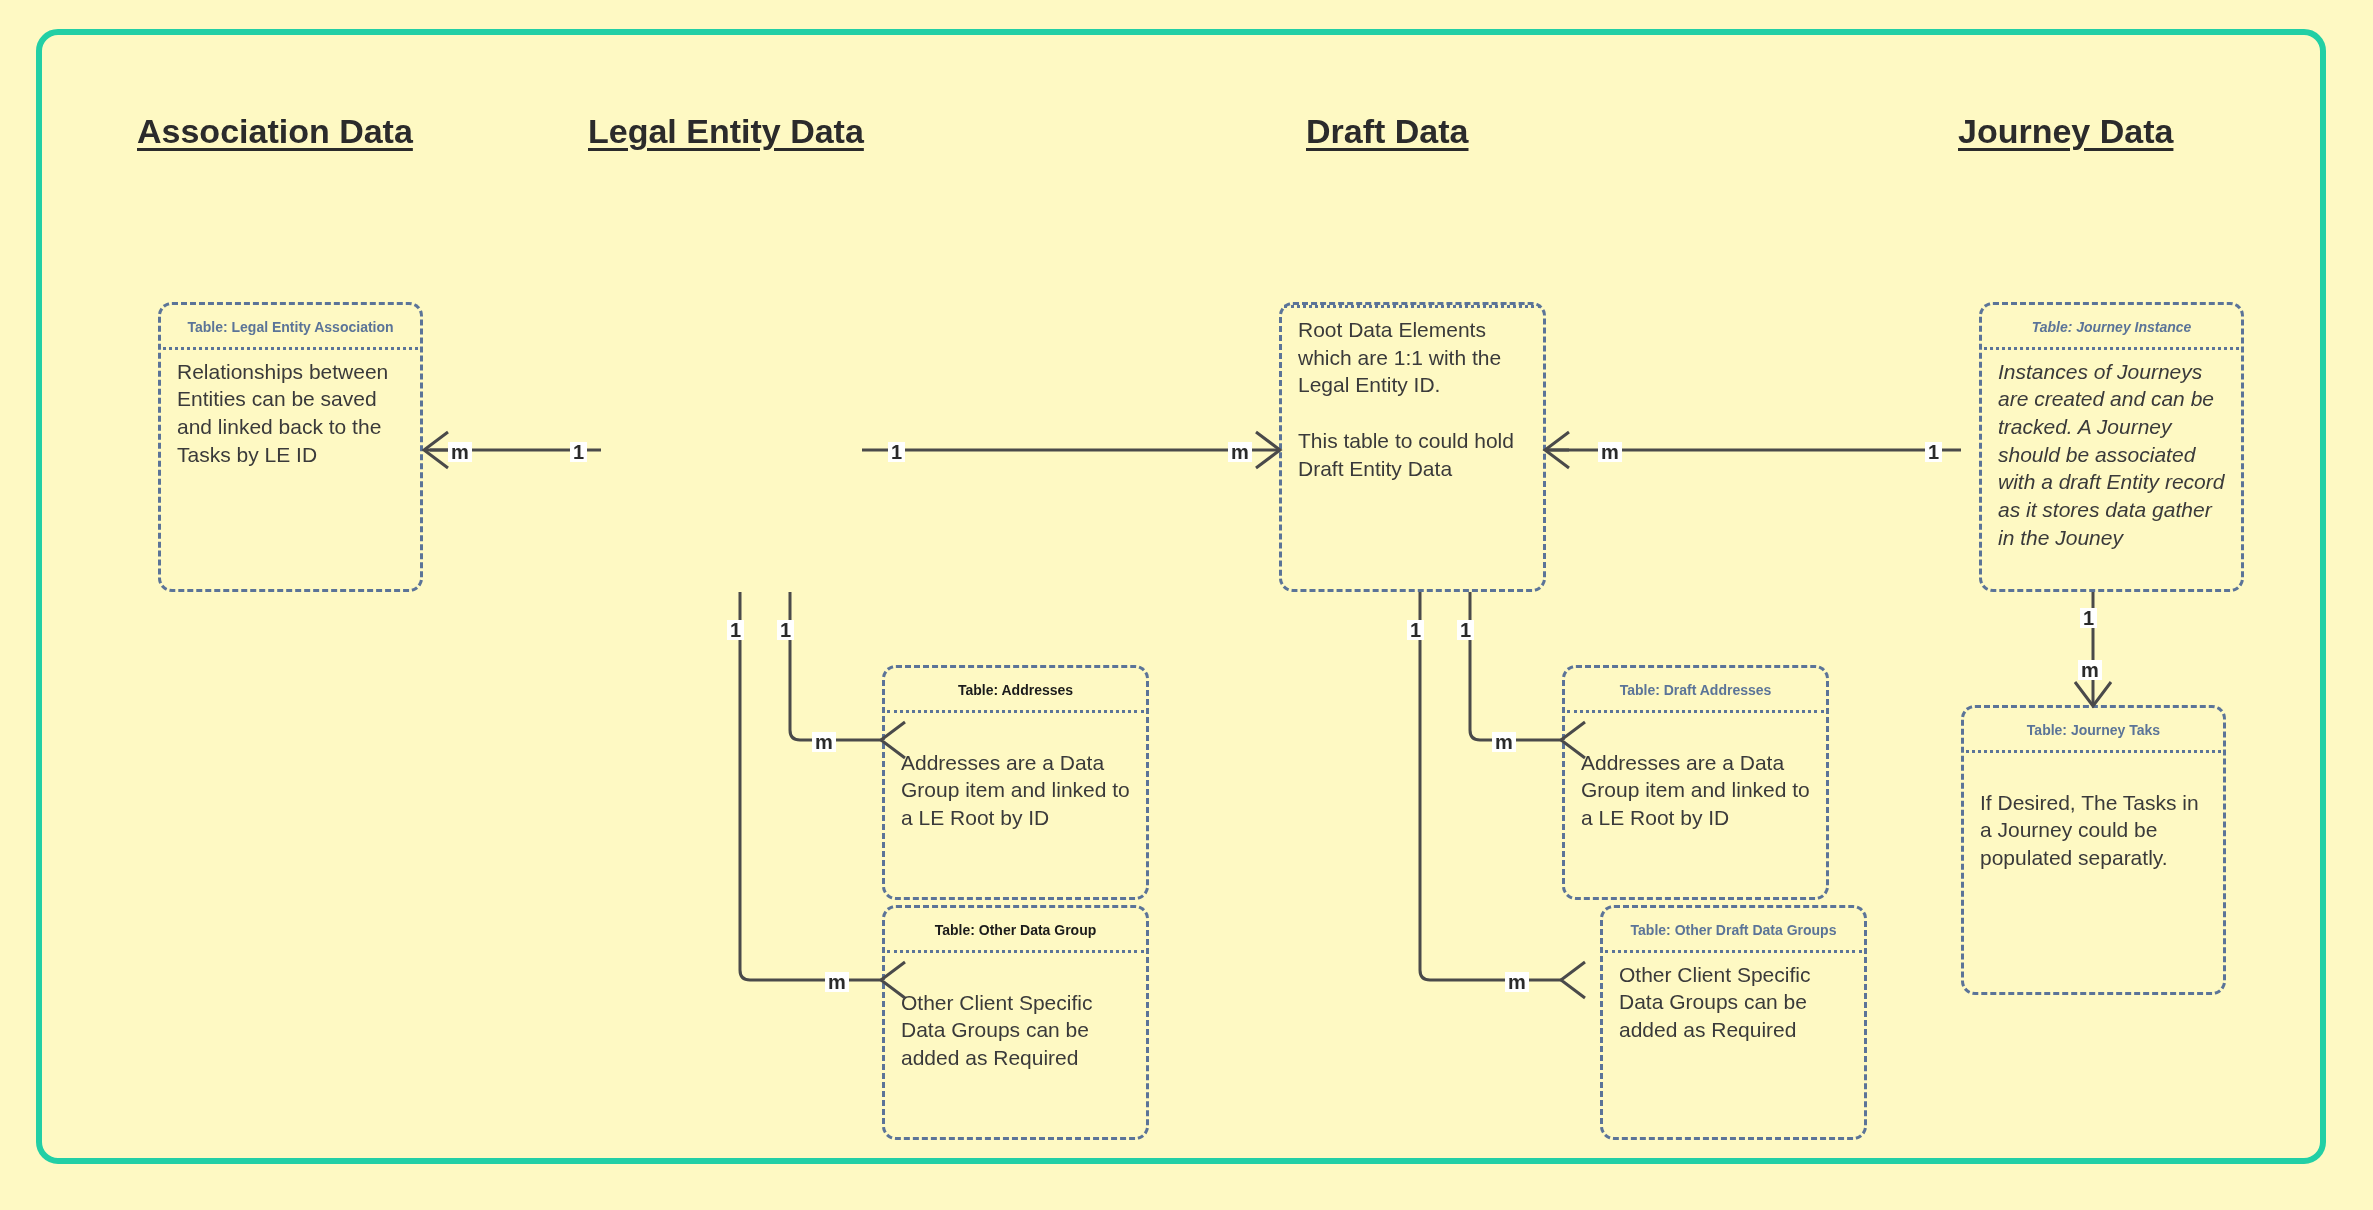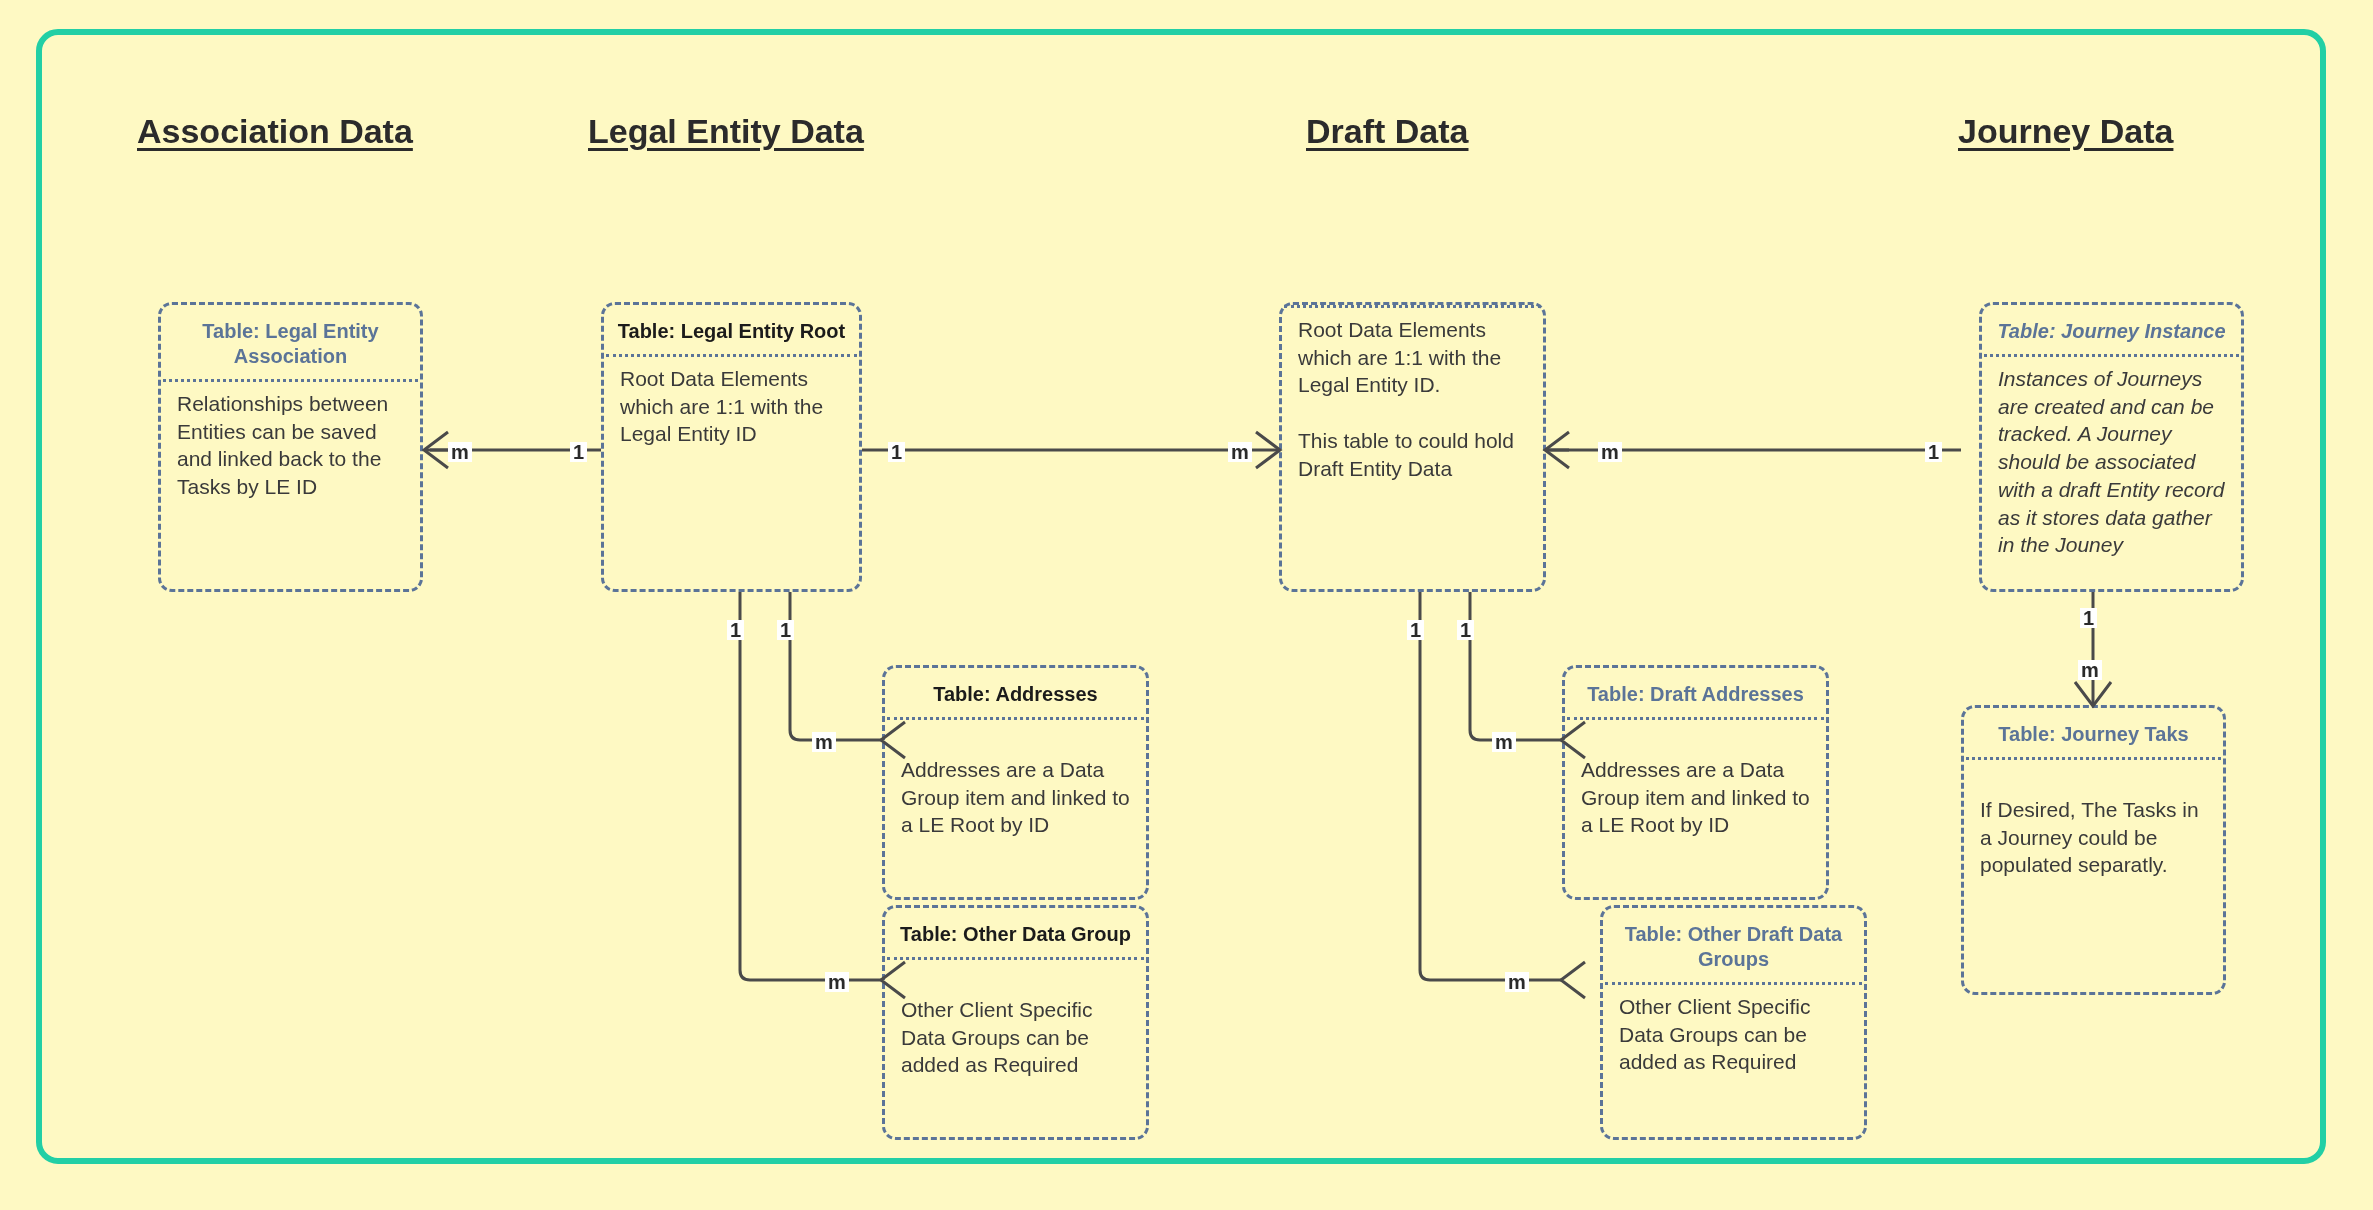--- a/index.html
+++ b/index.html
@@ -45,21 +45,21 @@
     position: absolute;
     box-sizing: border-box;
     border: 3px dashed #5b7498;
     border-radius: 14px;
     background: transparent;
     display: flex;
     flex-direction: column;
   }
   .tbl-title {
     text-align: center;
-    font-size: 20px;
+    font-size: 14px;
     font-weight: bold;
     line-height: 1.25;
     padding: 14px 12px 10px 12px;
     color: #5b7498;
     white-space: pre-line;
   }
   .tbl-title.dark { color: #1b1b1b; }
   .tbl-divider {
     height: 0;
     border-top: 3px dotted #5b7498;
@@ -111,25 +111,20 @@
   <div class="col-heading" style="left:588px; top:112px;">Legal Entity Data</div>
   <div class="col-heading" style="left:1306px; top:112px;">Draft Data</div>
   <div class="col-heading" style="left:1958px; top:112px;">Journey Data</div>
 
   <div class="tbl" style="left:158px; top:302px; width:265px; height:290px;">
     <div class="tbl-title">Table: Legal Entity Association</div>
     <div class="tbl-divider"></div>
     <div class="tbl-body pad-top-sm">Relationships between Entities can be saved and linked back to the Tasks by LE ID</div>
   </div>
 
-  <div class="tbl" style="left:601px; top:302px; width:261px; height:290px;">
-    <div class="tbl-title dark">Table: Legal Entity Root</div>
-    <div class="tbl-divider"></div>
-    <div class="tbl-body pad-top-sm">Root Data Elements which are 1:1 with the Legal Entity ID</div>
-  </div>
 
   <div class="tbl" style="left:882px; top:665px; width:267px; height:235px;">
     <div class="tbl-title dark">Table: Addresses</div>
     <div class="tbl-divider"></div>
     <div class="tbl-body pad-top-lg">Addresses are a Data Group item and linked to a LE Root by ID</div>
   </div>
 
   <div class="tbl" style="left:882px; top:905px; width:267px; height:235px;">
     <div class="tbl-title dark">Table: Other Data Group</div>
     <div class="tbl-divider"></div>

